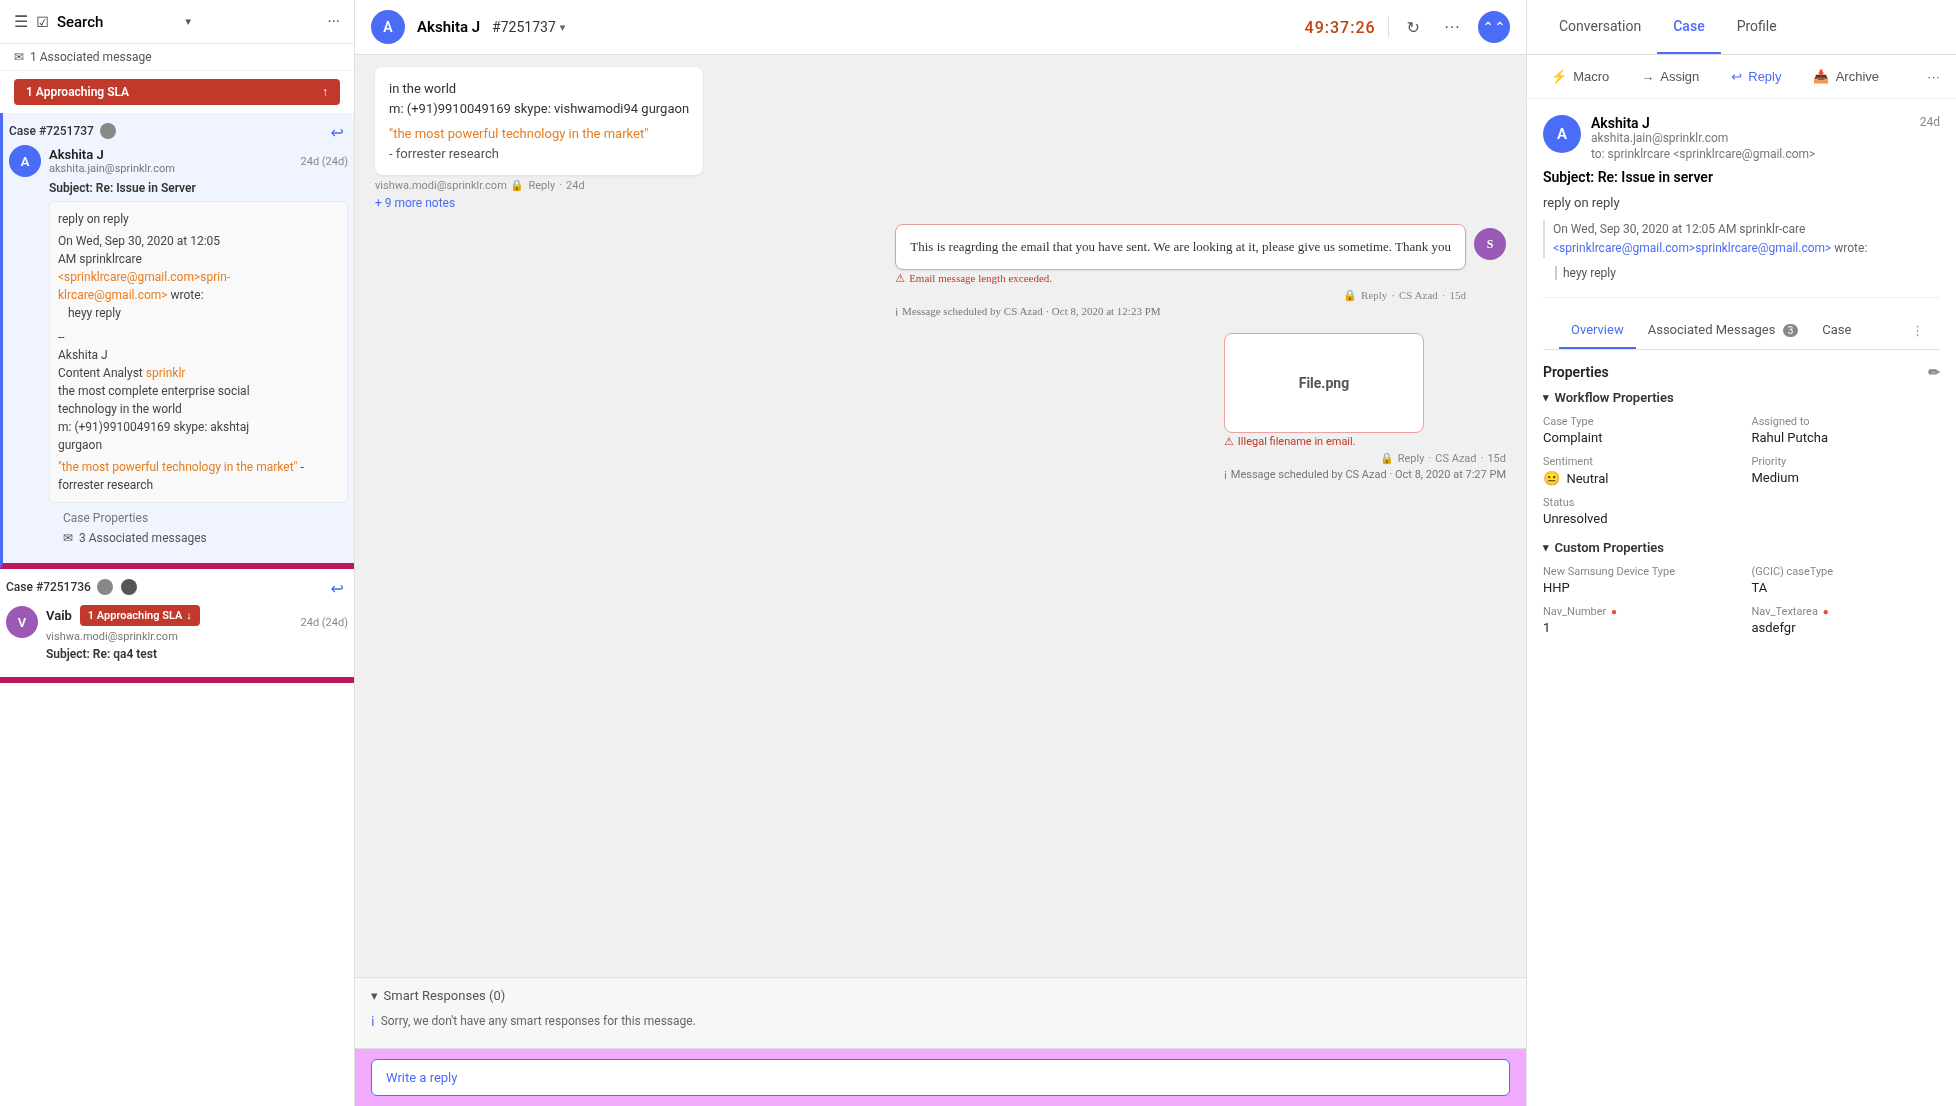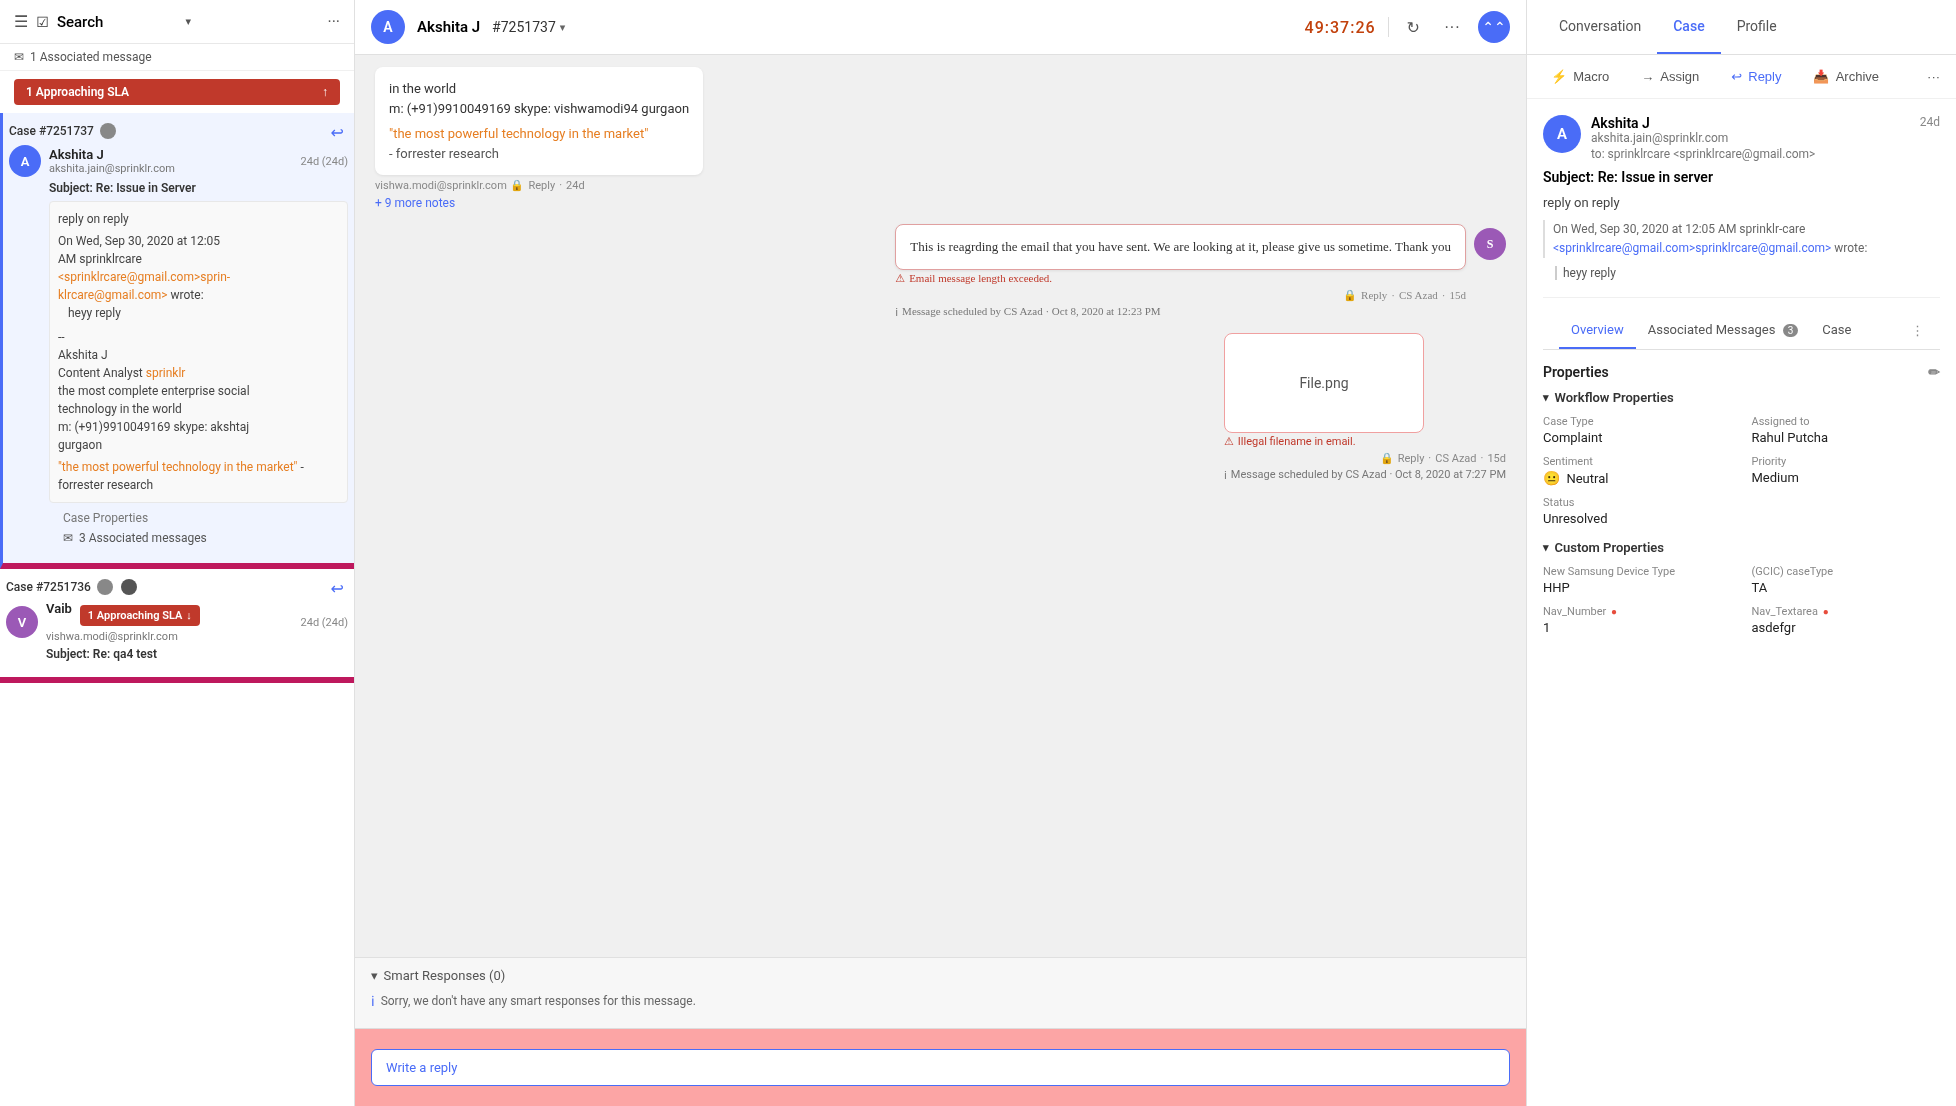--- a/index.html
+++ b/index.html
@@ -57,30 +57,30 @@
     .message-bubble.incoming { align-self: flex-start; }
     .bubble-content { background: white; border-radius: 8px; padding: 12px 14px; font-size: 13px; line-height: 1.5; color: #333; box-shadow: 0 1px 3px rgba(0,0,0,0.08); }
     .bubble-content.scheduled { background: white; border: 1.5px solid #e0a0a0; }
     .bubble-meta { font-size: 11px; color: #888; margin-top: 4px; display: flex; align-items: center; gap: 4px; }
     .moderation-note { background: #fff8e1; border: 1px solid #ffe082; border-radius: 6px; padding: 8px 12px; font-size: 12px; color: #555; margin-top: 4px; }
     .moderation-note .user-icon { color: #e67e22; font-size: 12px; }
     .more-notes { color: #4a6cf7; font-size: 12px; cursor: pointer; margin-top: 4px; }
     .error-msg { color: #c0392b; font-size: 11px; display: flex; align-items: center; gap: 4px; margin-top: 2px; }
     .scheduled-info { font-size: 11px; color: #777; display: flex; align-items: center; gap: 4px; margin-top: 2px; }
     .info-icon { color: #777; }
-    .file-bubble { background: white; border: 1.5px solid #f0a0a0; border-radius: 8px; width: 200px; height: 100px; display: flex; align-items: center; justify-content: center; font-size: 14px; font-weight: 400; color: #555; }
+    .file-bubble { background: white; border: 1.5px solid #f0a0a0; border-radius: 8px; width: 200px; height: 100px; display: flex; align-items: center; justify-content: center; font-size: 14px; font-weight: 700; color: #555; }
 
     
     .smart-responses { background: #f7f7f7; border-top: 1px solid #e0e0e0; padding: 10px 16px; font-size: 13px; }
     .smart-responses-header { display: flex; align-items: center; gap: 6px; color: #555; cursor: pointer; }
     .smart-responses-body { padding: 8px 0; font-size: 12px; color: #666; display: flex; align-items: center; gap: 6px; }
     .info-circle { color: #4a6cf7; font-size: 14px; }
 
     
-    .reply-box { background: #fca5a5; border-top: 1px solid #ddd; padding: 20px 16px; }
+    .reply-box { background: #f0abfc; border-top: 1px solid #ddd; padding: 10px 16px; }
     .reply-input { width: 100%; border: 1.5px solid #4a6cf7; border-radius: 6px; padding: 10px 14px; font-size: 13px; color: #4a6cf7; outline: none; font-family: inherit; }
     .reply-input::placeholder { color: #4a6cf7; }
 
     
     .right-panel { width: 430px; background: white; border-left: 1px solid #e0e0e0; display: flex; flex-direction: column; height: 100%; }
     .right-panel-tabs { display: flex; border-bottom: 1px solid #e0e0e0; padding: 0 16px; }
     .right-tab { padding: 18px 16px; font-size: 14px; cursor: pointer; color: #555; border-bottom: 2px solid transparent; }
     .right-tab.active { color: #4a6cf7; border-bottom-color: #4a6cf7; font-weight: 500; }
     .right-panel-toolbar { display: flex; align-items: center; padding: 10px 16px; gap: 16px; border-bottom: 1px solid #f0f0f0; }
     .toolbar-btn { display: flex; align-items: center; gap: 6px; font-size: 13px; color: #555; cursor: pointer; padding: 4px 8px; border-radius: 4px; border: none; background: none; }
@@ -180,21 +180,21 @@
     <div class="case-item-header">
       <span class="case-id">
         <span>Case #7251736</span>
         <span class="case-avatar-sm" style="background:#888;"></span>
         <span class="case-avatar-sm" style="background:#555; margin-left:2px;"></span>
       </span>
     </div>
     <div class="user-row">
       <div class="user-avatar" style="background:#9b59b6;">V</div>
       <div class="user-info">
-        <div style="display:flex; align-items:flex-start; gap:8px;">
+        <div style="display:flex; align-items:center; gap:8px;">
           <span class="user-name">Vaib</span>
           <span class="sla-banner-2">
             <span>1 Approaching SLA</span>
             <span>↓</span>
           </span>
         </div>
         <div class="user-email">vishwa.modi@sprinklr.com</div>
       </div>
       <div class="user-time">24d (24d)</div>
     </div>

